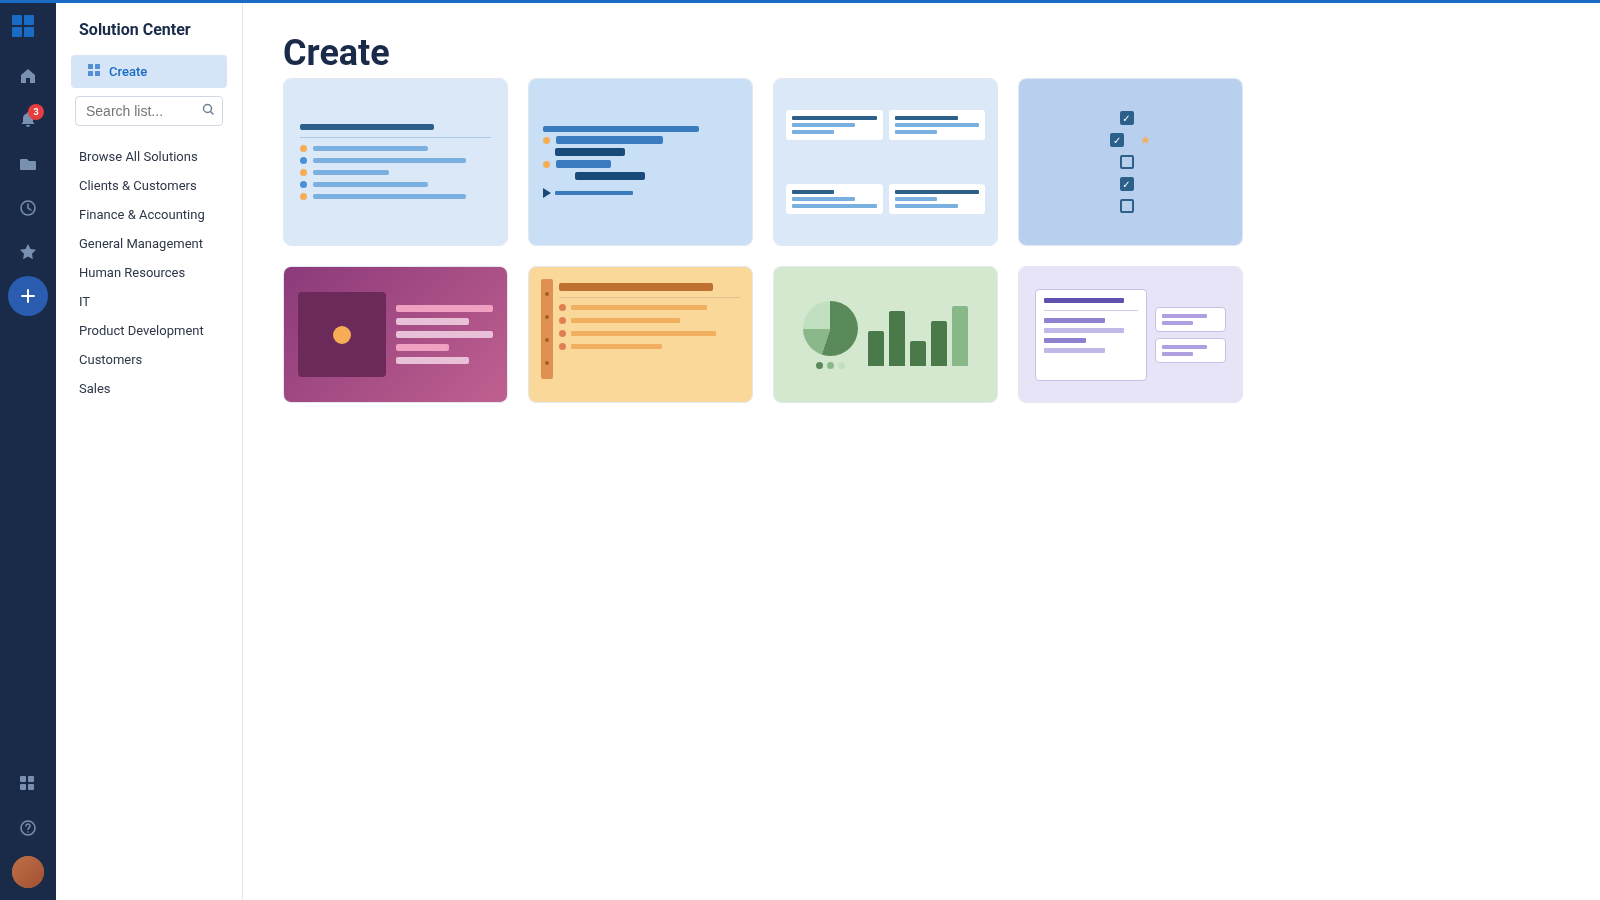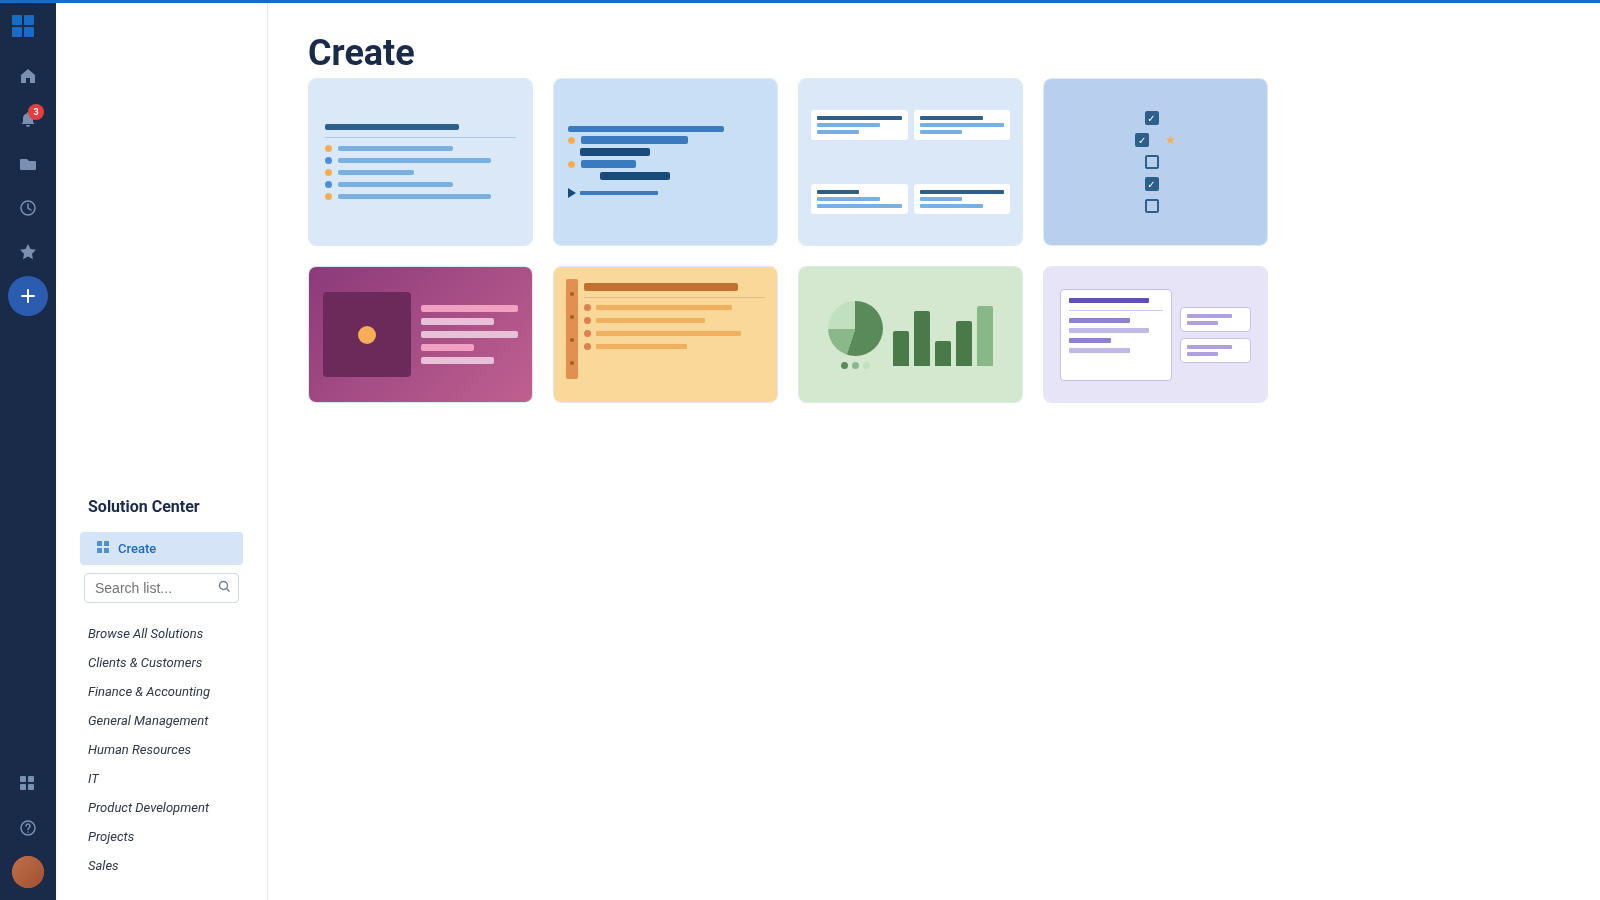--- a/index.html
+++ b/index.html
@@ -59,27 +59,26 @@
     }
     .nav-avatar-img {
       width: 32px;
       height: 32px;
       border-radius: 50%;
       background: linear-gradient(135deg, #c07048 0%, #a05030 100%);
     }
 
     
     .sidebar {
-      width: 212px;
+      width: 187px;
       border-right: 1px solid #e2e8f0;
       display: flex;
       flex-direction: column;
       flex-shrink: 0;
-      padding: 20px 16px;
-      justify-content: flex-end;
+      padding: 20px 7px;
     }
     .sidebar-title {
       font-size: 16px;
       font-weight: 700;
       color: #1a2b4a;
       padding: 0 16px 16px 16px;
     }
     .sidebar-nav-item {
       display: flex;
       align-items: center;
@@ -111,21 +110,20 @@
       right: 8px;
       top: 50%;
       transform: translateY(-50%);
       color: #718096;
       font-size: 14px;
     }
 
     .sidebar-list {
       list-style: none;
       padding: 0 8px;
-      font-style: italic;
     }
     .sidebar-list-item {
       padding: 7px 8px;
       font-size: 13px;
       color: #2d3748;
       cursor: pointer;
       border-radius: 4px;
     }
 
     
@@ -486,21 +484,21 @@
     </div>
 
     <ul class="sidebar-list">
       <li class="sidebar-list-item">Browse All Solutions</li>
       <li class="sidebar-list-item">Clients &amp; Customers</li>
       <li class="sidebar-list-item">Finance &amp; Accounting</li>
       <li class="sidebar-list-item">General Management</li>
       <li class="sidebar-list-item">Human Resources</li>
       <li class="sidebar-list-item">IT</li>
       <li class="sidebar-list-item">Product Development</li>
-      <li class="sidebar-list-item">Projects</li>
+      <li class="sidebar-list-item">Customers</li>
       <li class="sidebar-list-item">Sales</li>
     </ul>
   </div>
 
   <div class="main">
     <h1 class="page-title">Create</h1>
 
     <div class="cards-grid">
 
       <div class="card">

